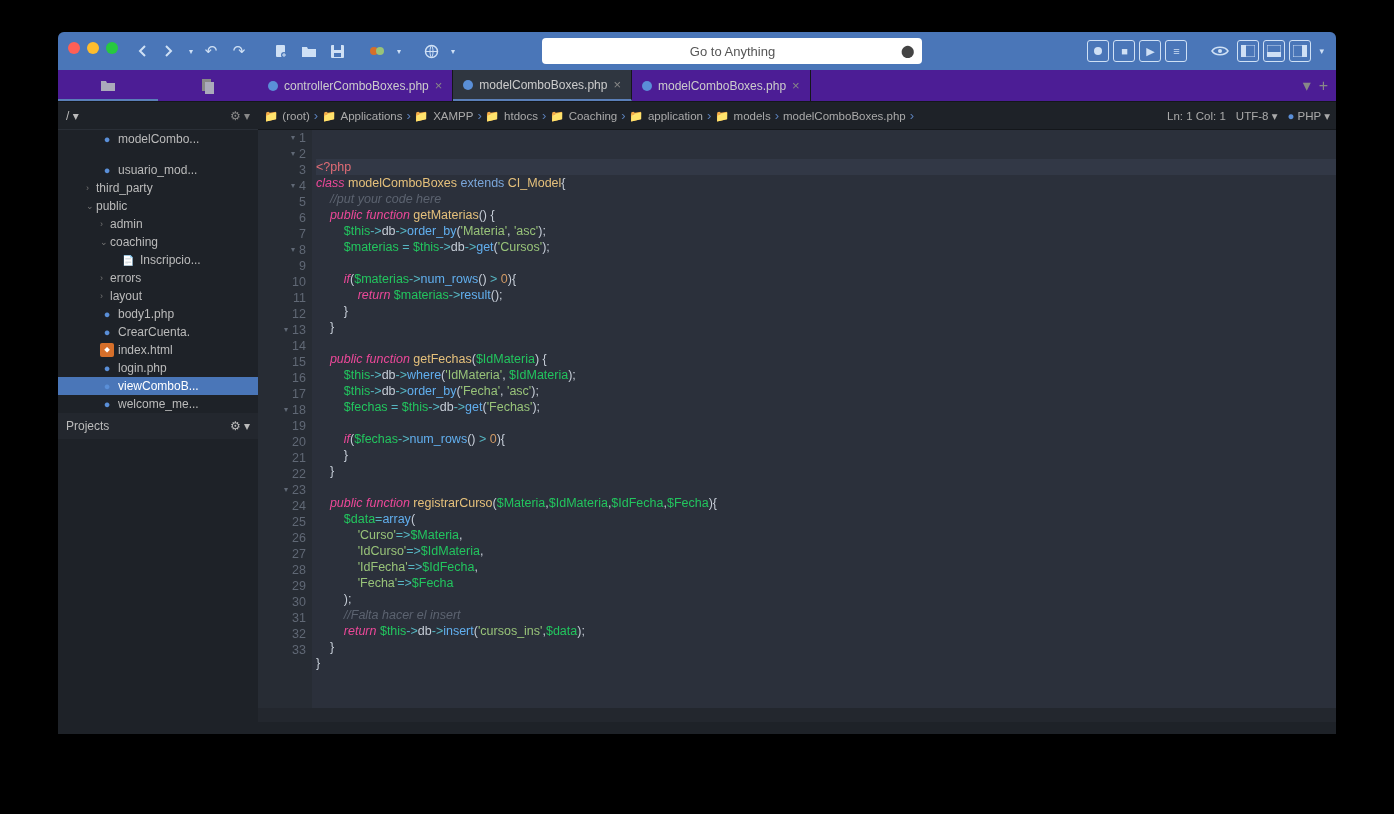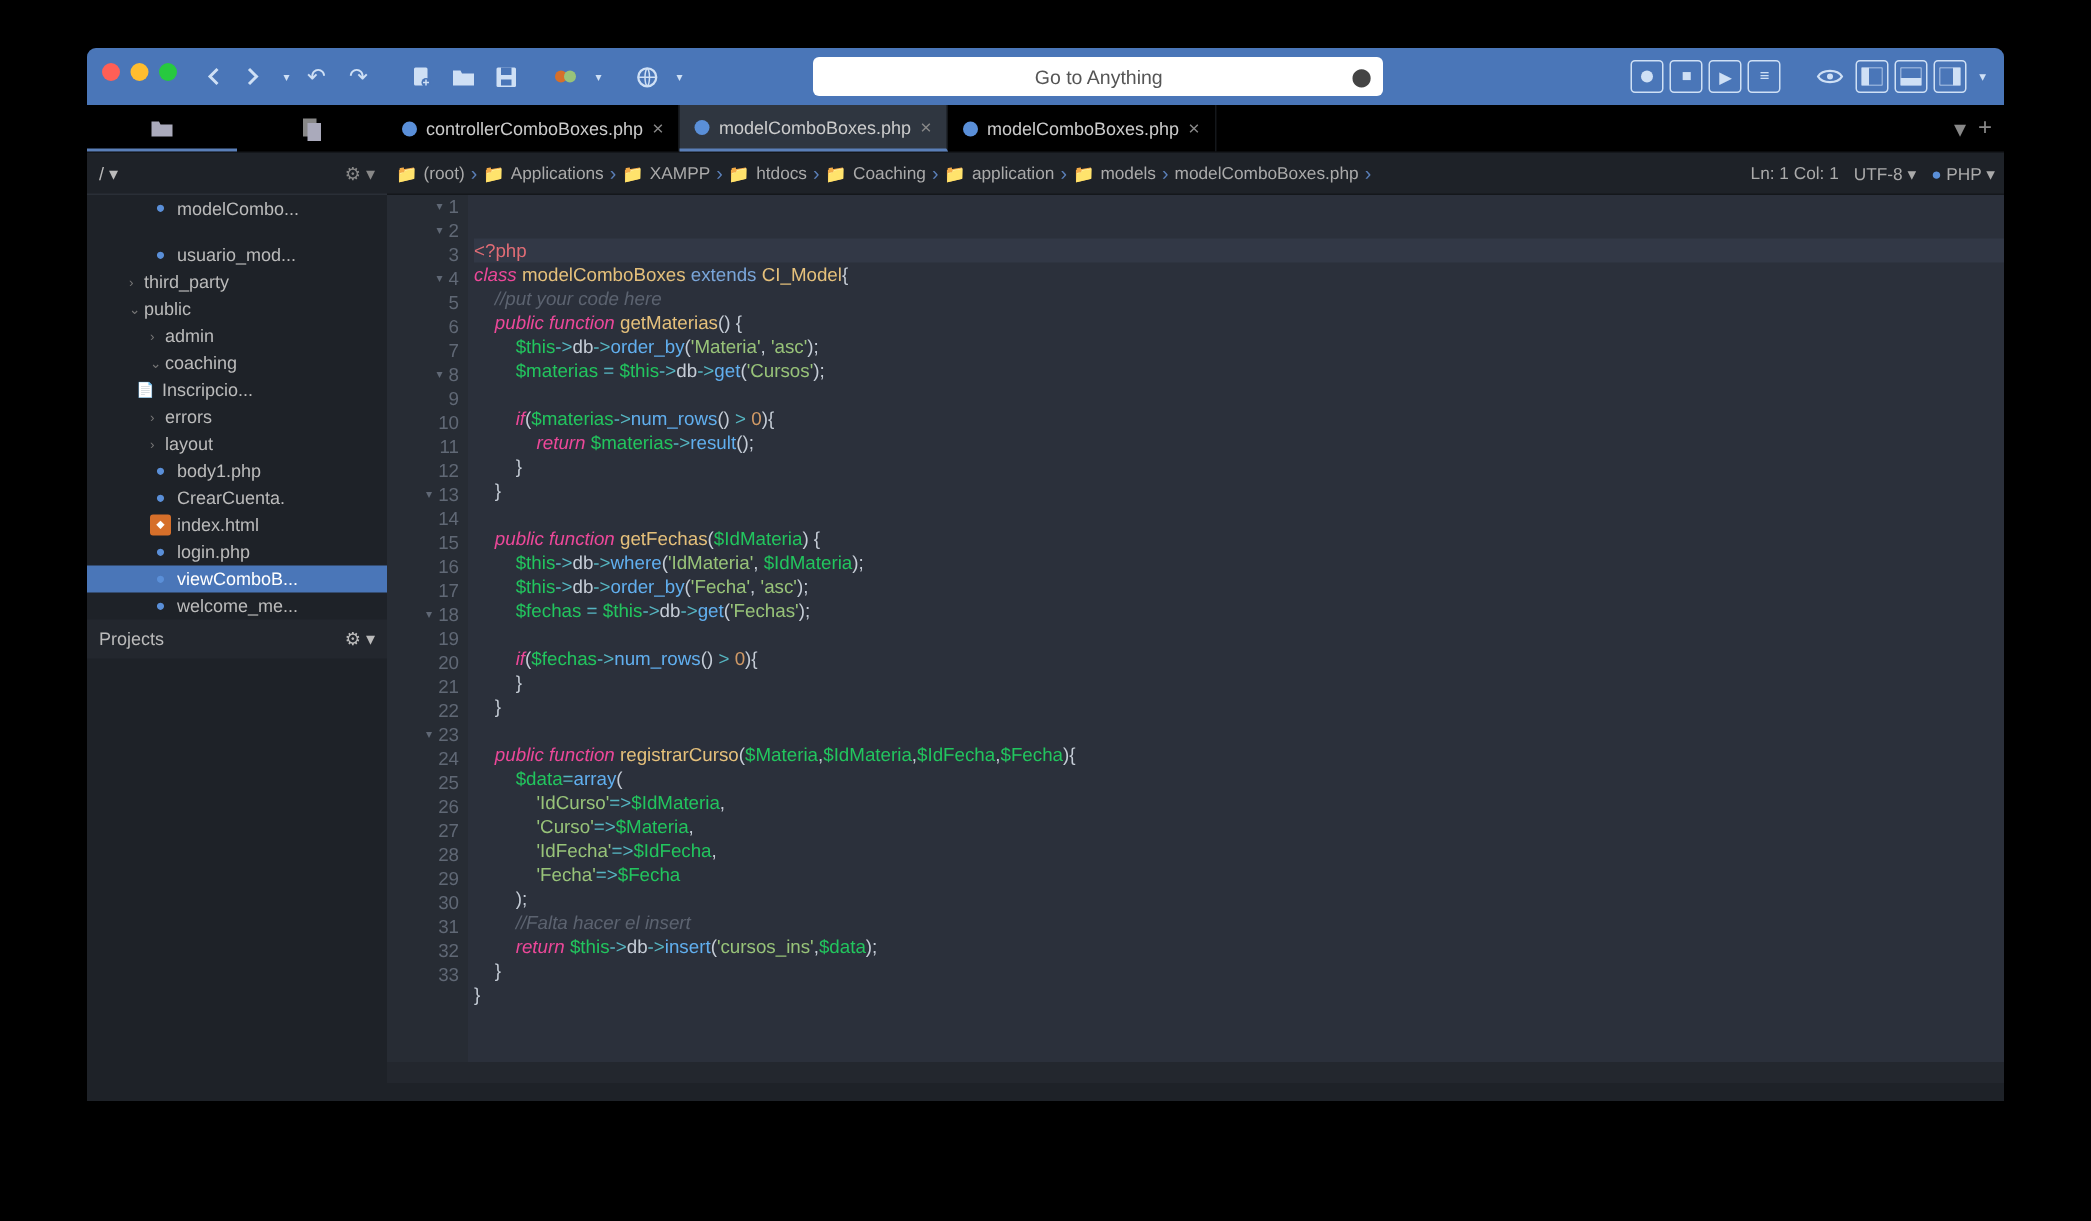--- a/index.html
+++ b/index.html
@@ -16,21 +16,21 @@
 .tb-btn { width: 26px; height: 26px; display: flex; align-items: center; justify-content: center; color: #cfe0f5; cursor: pointer; border-radius: 3px; font-size: 15px; }
 .tb-btn.drop { width: 38px; justify-content: flex-start; padding-left: 4px; position: relative; }
 .tb-btn.drop::after { content: "▾"; font-size: 8px; position: absolute; right: 3px; }
 .search-box { flex: 0 0 380px; height: 26px; background: #fff; border-radius: 4px; margin: 0 auto; display: flex; align-items: center; justify-content: center; color: #555; font-size: 13px; position: relative; }
 .search-box .warn { position: absolute; right: 8px; color: #444; font-size: 12px; }
 .toolbar-right { margin-left: auto; display: flex; gap: 4px; align-items: center; }
 .tb-square { width: 22px; height: 22px; border: 1.5px solid #cfe0f5; border-radius: 3px; display: flex; align-items: center; justify-content: center; color: #cfe0f5; cursor: pointer; font-size: 11px; }
 .tb-icon-plain { color: #cfe0f5; font-size: 15px; padding: 0 4px; cursor: pointer; }
 
 
-.tabsrow { height: 32px; background: #000000; display: flex; align-items: stretch; border-bottom: 1px solid #14171b; }
+.tabsrow { height: 32px; background: #4c1d95; display: flex; align-items: stretch; border-bottom: 1px solid #14171b; }
 .side-tabs { width: 200px; display: flex; align-items: center; }
 .side-tab { flex: 1; display: flex; align-items: center; justify-content: center; color: #aab; font-size: 15px; cursor: pointer; height: 100%; }
 .side-tab.active { border-bottom: 2px solid #5a7fb8; }
 .editor-tabs { flex: 1; display: flex; align-items: stretch; }
 .etab { display: flex; align-items: center; padding: 0 10px; color: #ccc; font-size: 12px; cursor: pointer; gap: 6px; border-right: 1px solid #14171b; }
 .etab.active { background: #2f3640; border-bottom: 2px solid #5a7fb8; }
 .etab .icon-php { width: 10px; height: 10px; border-radius: 50%; background: #5a8fd8; }
 .etab .close { color: #888; font-size: 13px; }
 .tabsrow-right { margin-left: auto; display: flex; align-items: center; padding-right: 8px; gap: 8px; color: #888; }
 
@@ -247,21 +247,21 @@
             <span>public</span>
           </div>
           <div class="sb-item" style="padding-left: 42px;">
             <span class="arrow">›</span>
             <span>admin</span>
           </div>
           <div class="sb-item" style="padding-left: 42px;">
             <span class="arrow">⌄</span>
             <span>coaching</span>
           </div>
-          <div class="sb-item" style="padding-left: 32px;">
+          <div class="sb-item" style="padding-left: 64px;">
             <span class="ficon file"></span>
             <span>Inscripcio...</span>
           </div>
           <div class="sb-item" style="padding-left: 42px;">
             <span class="arrow">›</span>
             <span>errors</span>
           </div>
           <div class="sb-item" style="padding-left: 42px;">
             <span class="arrow">›</span>
             <span>layout</span>
@@ -477,22 +477,22 @@
             <div class="line">        <span class="c-var">$this</span><span class="c-op">-&gt;</span>db<span class="c-op">-&gt;</span><span class="c-meth">where</span><span class="c-pn">(</span><span class="c-str">'IdMateria'</span><span class="c-pn">, </span><span class="c-var">$IdMateria</span><span class="c-pn">);</span></div>
             <div class="line">        <span class="c-var">$this</span><span class="c-op">-&gt;</span>db<span class="c-op">-&gt;</span><span class="c-meth">order_by</span><span class="c-pn">(</span><span class="c-str">'Fecha'</span><span class="c-pn">, </span><span class="c-str">'asc'</span><span class="c-pn">);</span></div>
             <div class="line">        <span class="c-var">$fechas</span> <span class="c-op">=</span> <span class="c-var">$this</span><span class="c-op">-&gt;</span>db<span class="c-op">-&gt;</span><span class="c-meth">get</span><span class="c-pn">(</span><span class="c-str">'Fechas'</span><span class="c-pn">);</span></div>
             <div class="line">&nbsp;</div>
             <div class="line">        <span class="c-kw">if</span><span class="c-pn">(</span><span class="c-var">$fechas</span><span class="c-op">-&gt;</span><span class="c-meth">num_rows</span><span class="c-pn">() </span><span class="c-op">&gt;</span> <span class="c-num">0</span><span class="c-pn">){</span></div>
             <div class="line">        <span class="c-pn">}</span></div>
             <div class="line">    <span class="c-pn">}</span></div>
             <div class="line">&nbsp;</div>
             <div class="line">    <span class="c-kw">public</span> <span class="c-kw">function</span> <span class="c-fn">registrarCurso</span><span class="c-pn">(</span><span class="c-var">$Materia</span><span class="c-pn">,</span><span class="c-var">$IdMateria</span><span class="c-pn">,</span><span class="c-var">$IdFecha</span><span class="c-pn">,</span><span class="c-var">$Fecha</span><span class="c-pn">){</span></div>
             <div class="line">        <span class="c-var">$data</span><span class="c-op">=</span><span class="c-meth">array</span><span class="c-pn">(</span></div>
+            <div class="line">            <span class="c-str">'Curso'</span><span class="c-op">=&gt;</span><span class="c-var">$Materia</span><span class="c-pn">,</span></div>
             <div class="line">            <span class="c-str">'IdCurso'</span><span class="c-op">=&gt;</span><span class="c-var">$IdMateria</span><span class="c-pn">,</span></div>
-            <div class="line">            <span class="c-str">'Curso'</span><span class="c-op">=&gt;</span><span class="c-var">$Materia</span><span class="c-pn">,</span></div>
             <div class="line">            <span class="c-str">'IdFecha'</span><span class="c-op">=&gt;</span><span class="c-var">$IdFecha</span><span class="c-pn">,</span></div>
             <div class="line">            <span class="c-str">'Fecha'</span><span class="c-op">=&gt;</span><span class="c-var">$Fecha</span></div>
             <div class="line">        <span class="c-pn">);</span></div>
             <div class="line">        <span class="c-cm">//Falta hacer el insert</span></div>
             <div class="line">        <span class="c-kw">return</span> <span class="c-var">$this</span><span class="c-op">-&gt;</span>db<span class="c-op">-&gt;</span><span class="c-meth">insert</span><span class="c-pn">(</span><span class="c-str">'cursos_ins'</span><span class="c-pn">,</span><span class="c-var">$data</span><span class="c-pn">);</span></div>
             <div class="line">    <span class="c-pn">}</span></div>
             <div class="line"><span class="c-pn">}</span></div>
           </div>
       </div>
       <div style="height:14px;background:#23272e"></div>

